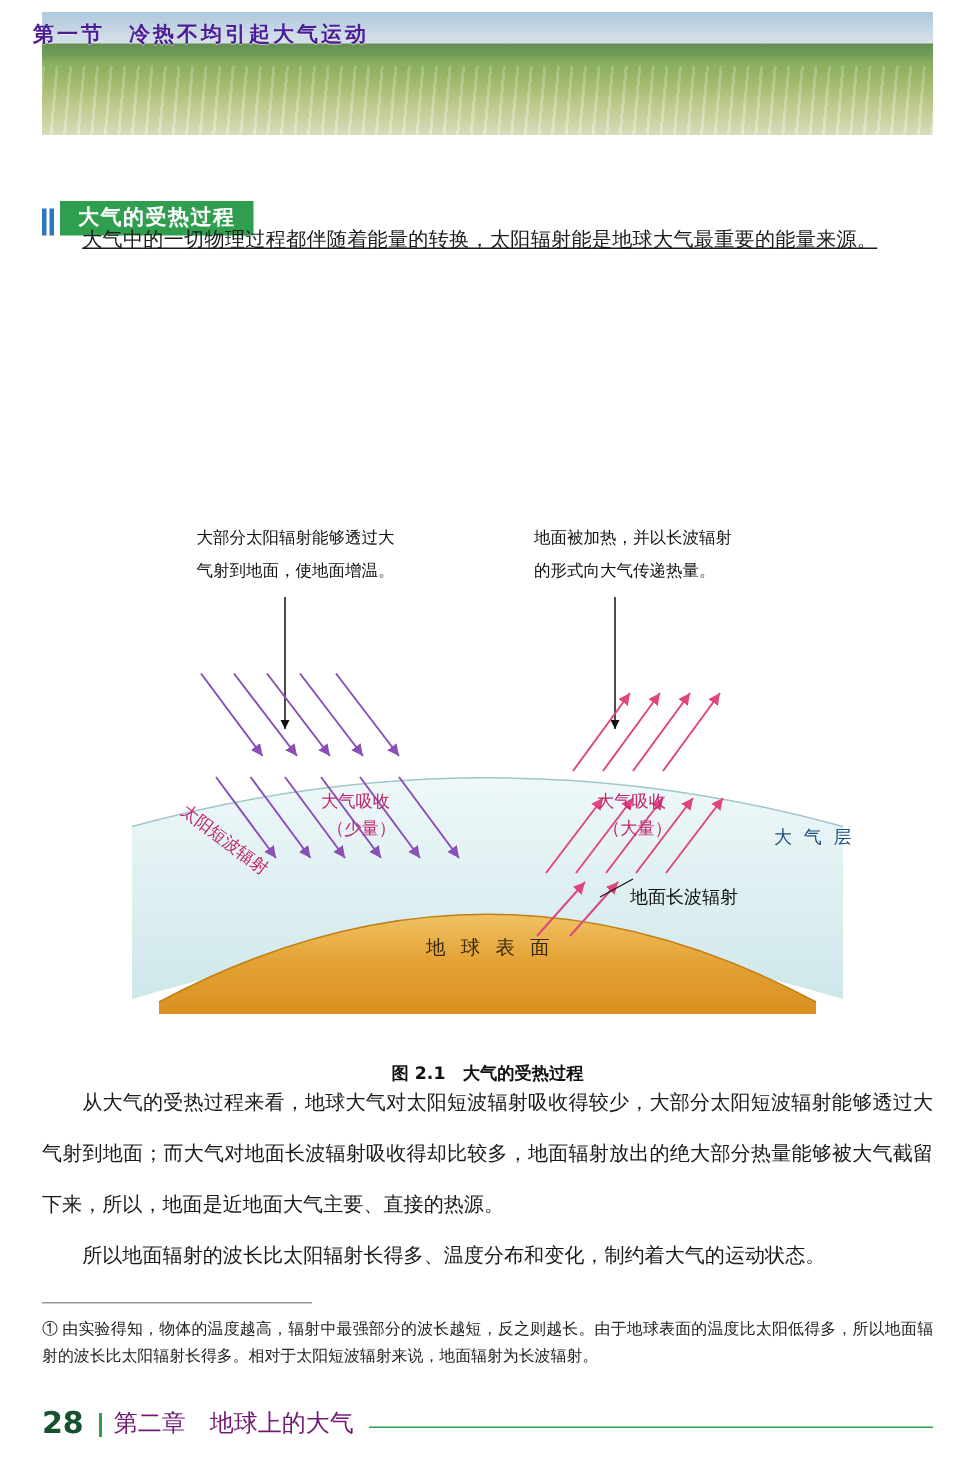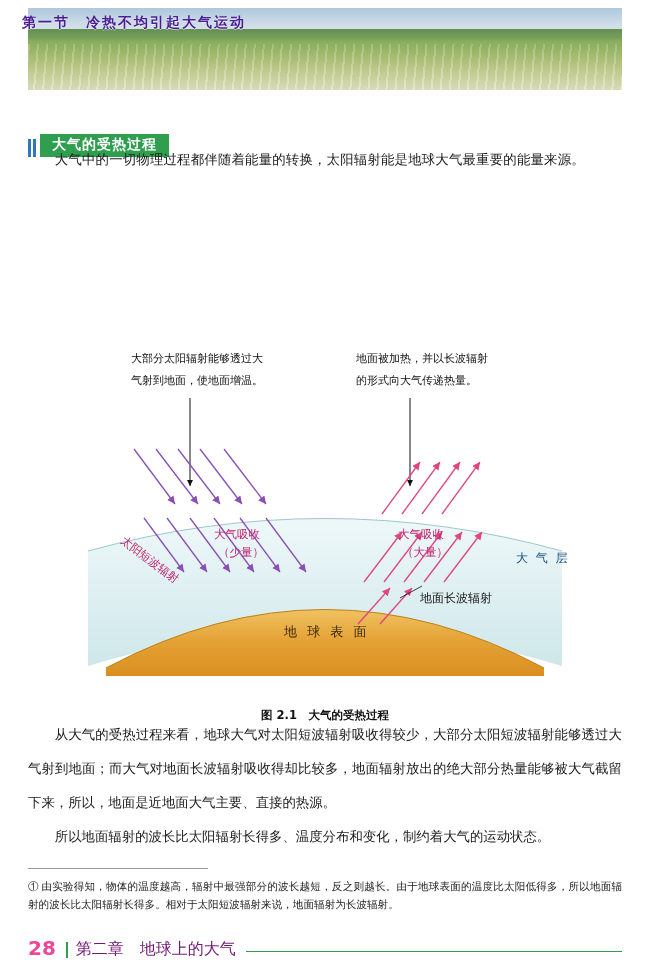--- a/index.html
+++ b/index.html
@@ -85,21 +85,21 @@
   
   .body-text {
     position: absolute;
     left: 28px; top: 148px;
     width: 594px;
     font-size: 13.4px;
     line-height: 24.5px;
     text-align: justify;
     letter-spacing: 0.2px;
   }
-  .body-text p { margin: 0; text-indent: 2em; }
+  .body-text p { margin: 0; text-indent: 2em; text-decoration: underline; }
 
   
   .figure {
     position: absolute;
     left: 28px; top: 336px;
     width: 594px; height: 350px;
   }
   .figure svg { display: block; }
   .fig-caption {
     position: absolute;
@@ -144,21 +144,21 @@
 
   
   .footer {
     position: absolute;
     left: 28px; top: 938px;
     width: 594px;
     display: flex; align-items: flex-end;
   }
   .footer .pageno {
     font-family: "DejaVu Sans", sans-serif;
-    font-size: 20px; font-weight: bold; color: #ec4899;
+    font-size: 20px; font-weight: bold; color: #14532d;
     margin-right: 10px; line-height: 20px;
   }
   .footer .sep {
     width: 2px; height: 16px; background: #2f9f4f; margin-right: 8px;
   }
   .footer .chap {
     font-family: "DejaVu Sans", sans-serif;
     font-size: 16px; color: #701a75; line-height: 18px;
   }
   .footer .rule {

